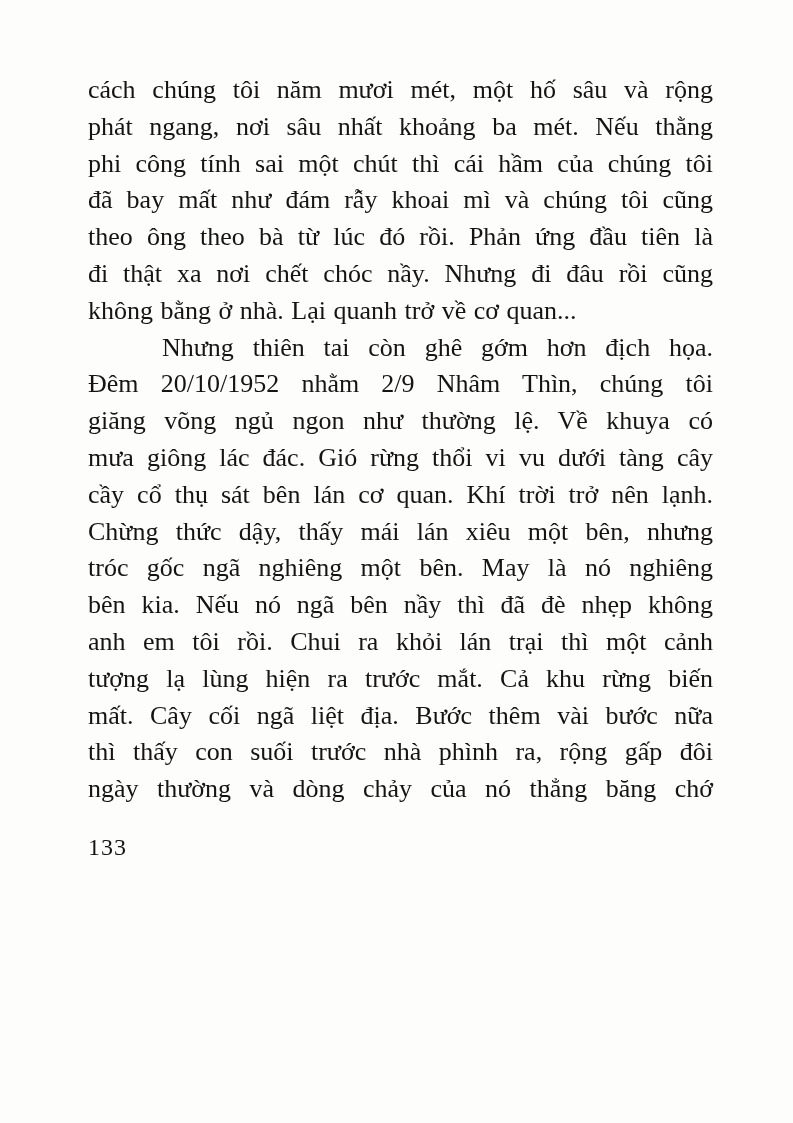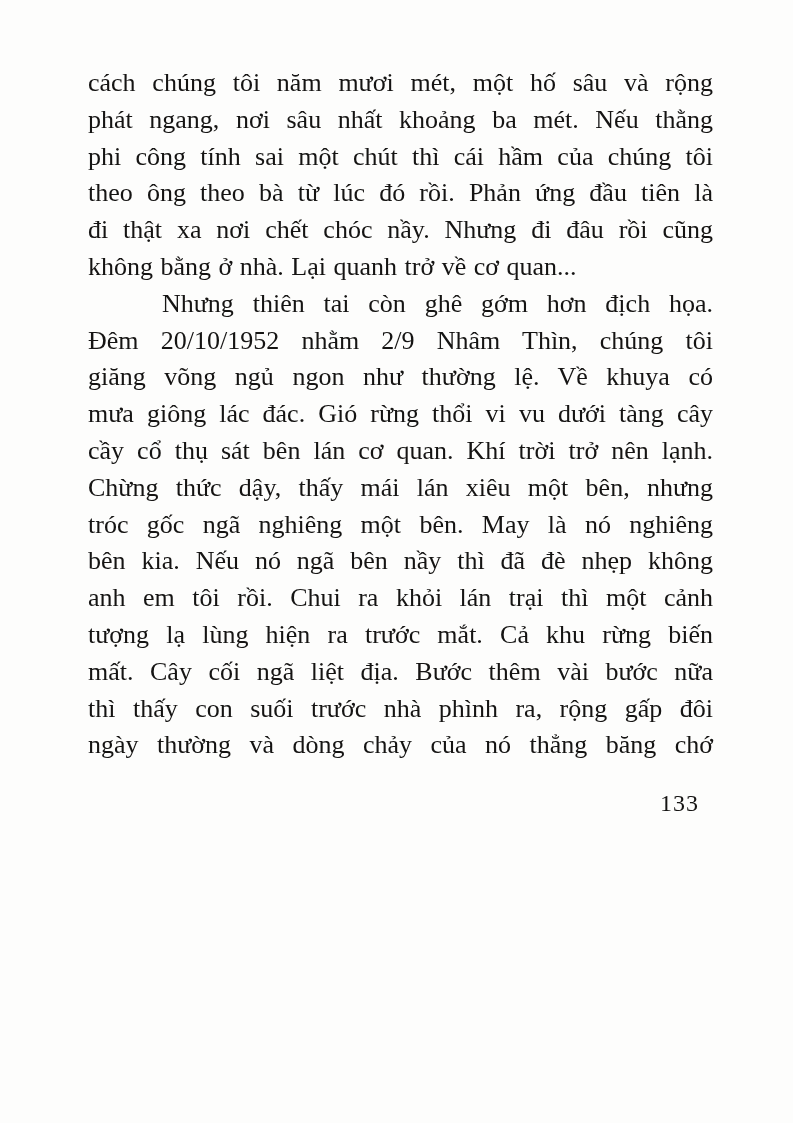--- a/index.html
+++ b/index.html
@@ -32,58 +32,58 @@
     font-size: 26px;
     letter-spacing: 0px;
     transform: scaleX(0.82);
     transform-origin: 0 100%;
     border-bottom: 3px solid #1b1a18;
     padding-bottom: 4px;
     margin-bottom: -5px;
     white-space: nowrap;
   }
   .body-text {
-    margin-top: 13px;
+    margin-top: 20px;
     font-size: 26px;
     line-height: 36.8px;
   }
   .line {
     text-align: justify;
     text-align-last: justify;
     word-spacing: 1px;
   }
   .line.no-just {
     text-align-last: left;
   }
   .line.indent {
     padding-left: 74px;
   }
   .page-footer {
     margin-top: 26px;
-    text-align: right;
     padding-right: 14px;
   }
   .page-number {
     display: inline-block;
     font-size: 24px;
     letter-spacing: 1px;
   }
 </style>
 </head>
 <body>
 
 <div class="page">
 
 
   <main class="body-text">
 
     <div class="paragraph">
       <div class="line">cách chúng tôi năm mươi mét, một hố sâu và rộng</div>
       <div class="line">phát ngang, nơi sâu nhất khoảng ba mét. Nếu thằng</div>
       <div class="line">phi công tính sai một chút thì cái hầm của chúng tôi</div>
+      <div class="line">đã bay mất như đám rẫy khoai mì và chúng tôi cũng</div>
       <div class="line">theo ông theo bà từ lúc đó rồi. Phản ứng đầu tiên là</div>
       <div class="line">đi thật xa nơi chết chóc nầy. Nhưng đi đâu rồi cũng</div>
       <div class="line no-just">không bằng ở nhà. Lại quanh trở về cơ quan...</div>
     </div>
 
     <div class="paragraph">
       <div class="line indent">Nhưng thiên tai còn ghê gớm hơn địch họa.</div>
       <div class="line">Đêm 20/10/1952 nhằm 2/9 Nhâm Thìn, chúng tôi</div>
       <div class="line">giăng võng ngủ ngon như thường lệ. Về khuya có</div>
       <div class="line">mưa giông lác đác. Gió rừng thổi vi vu dưới tàng cây</div>

